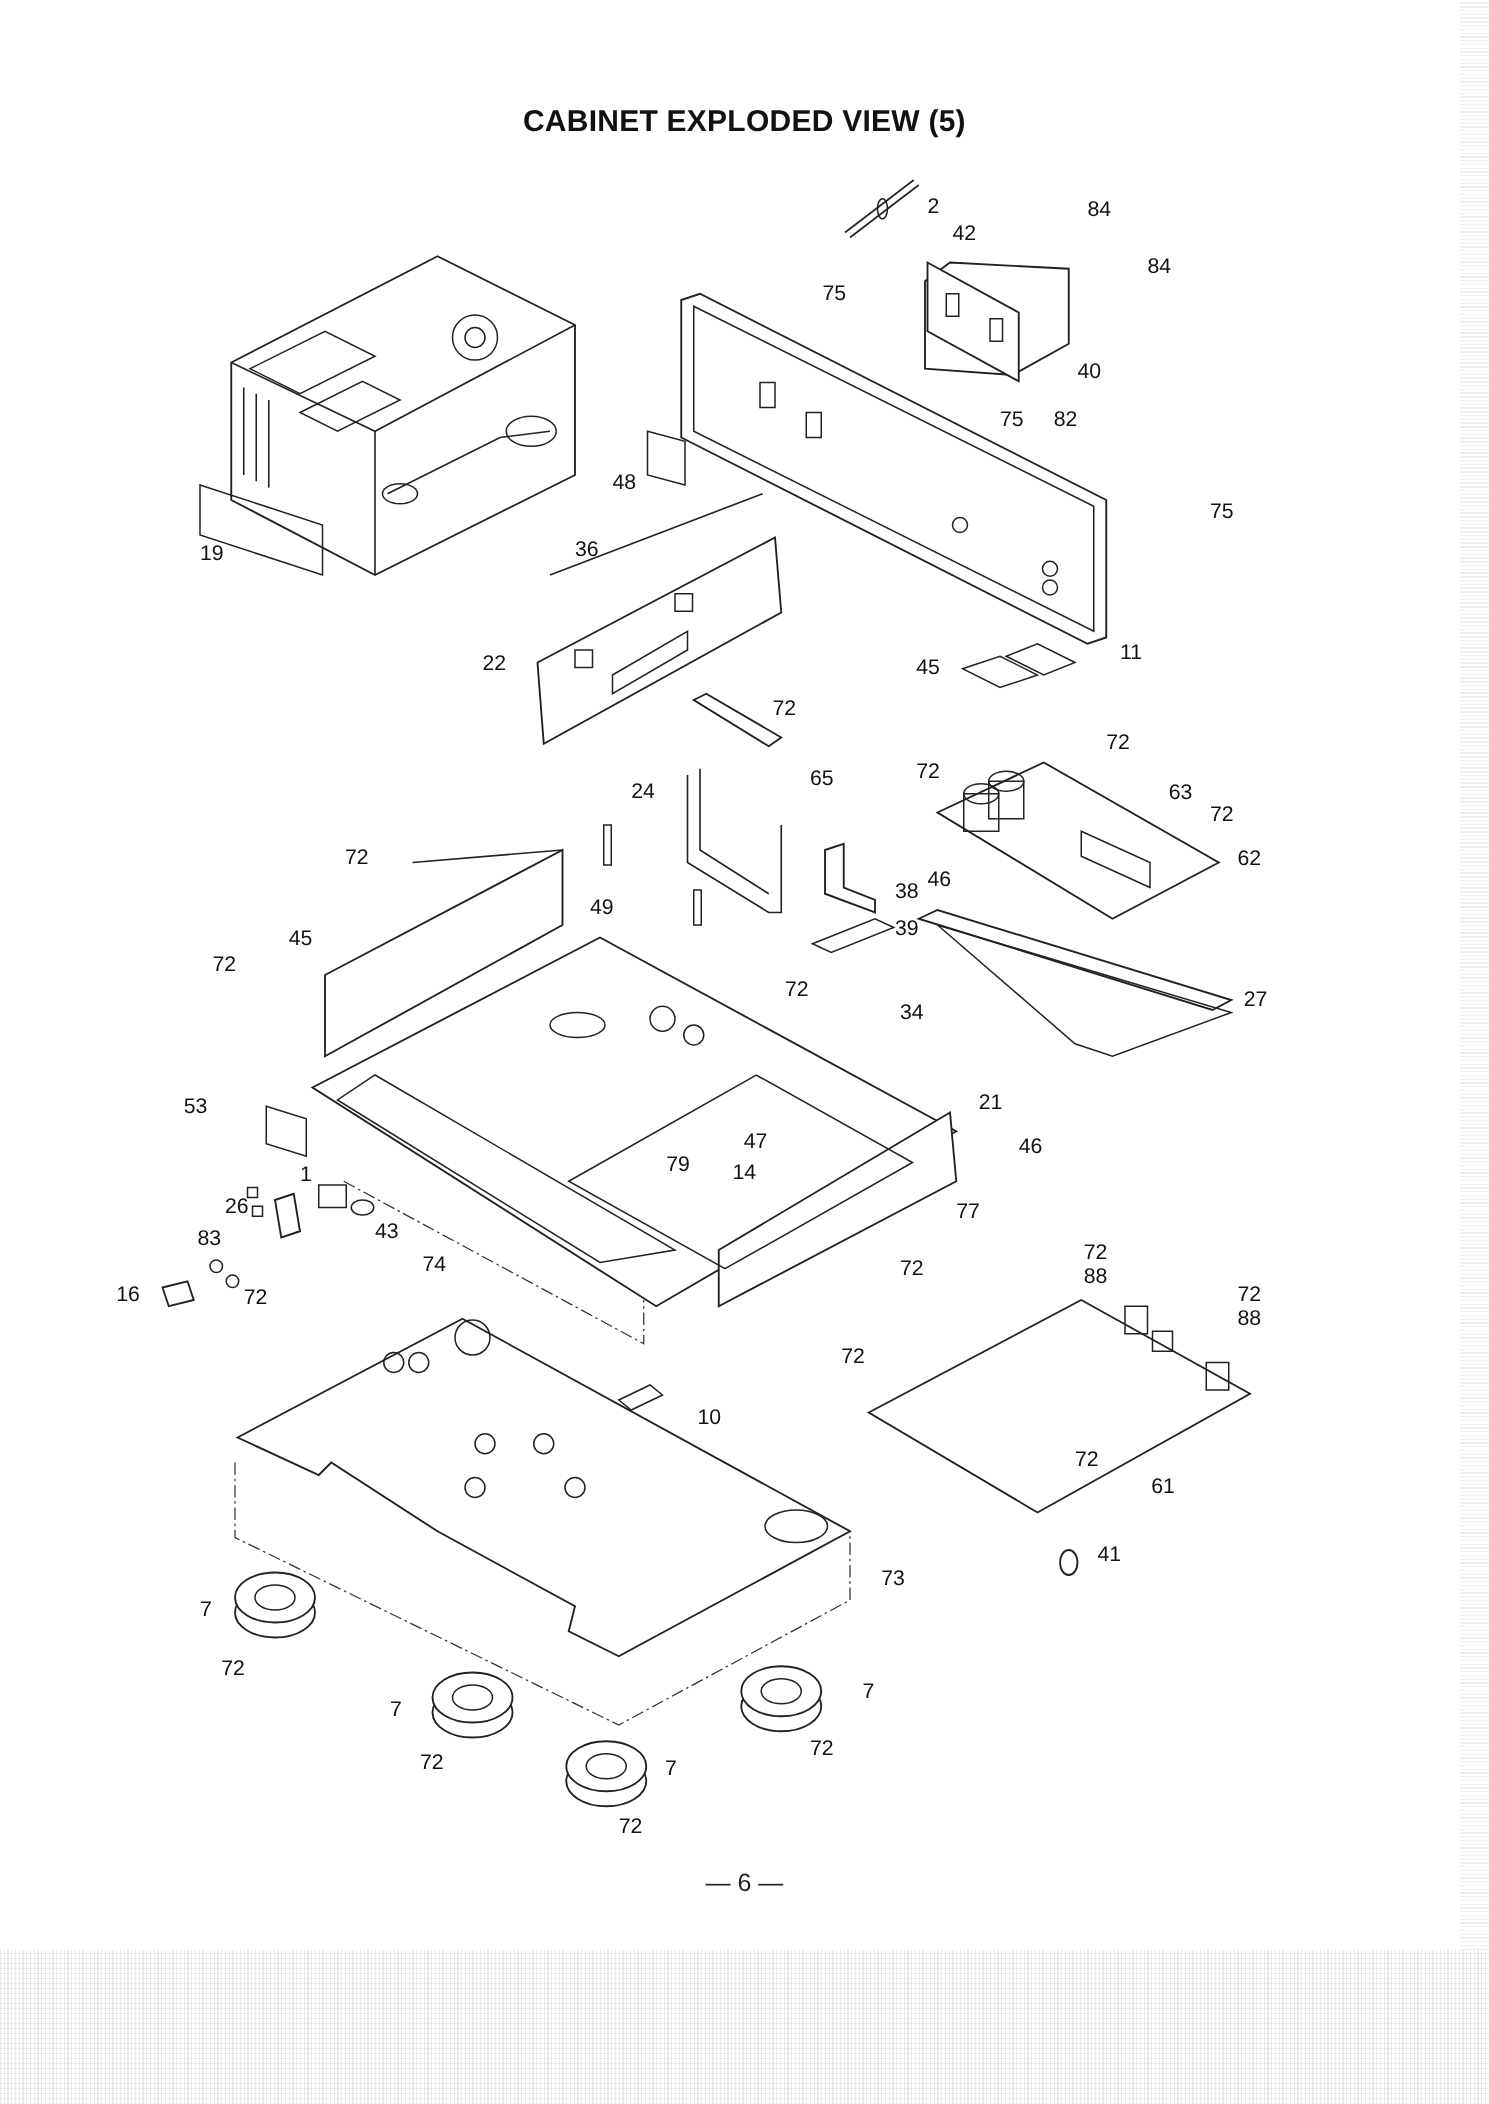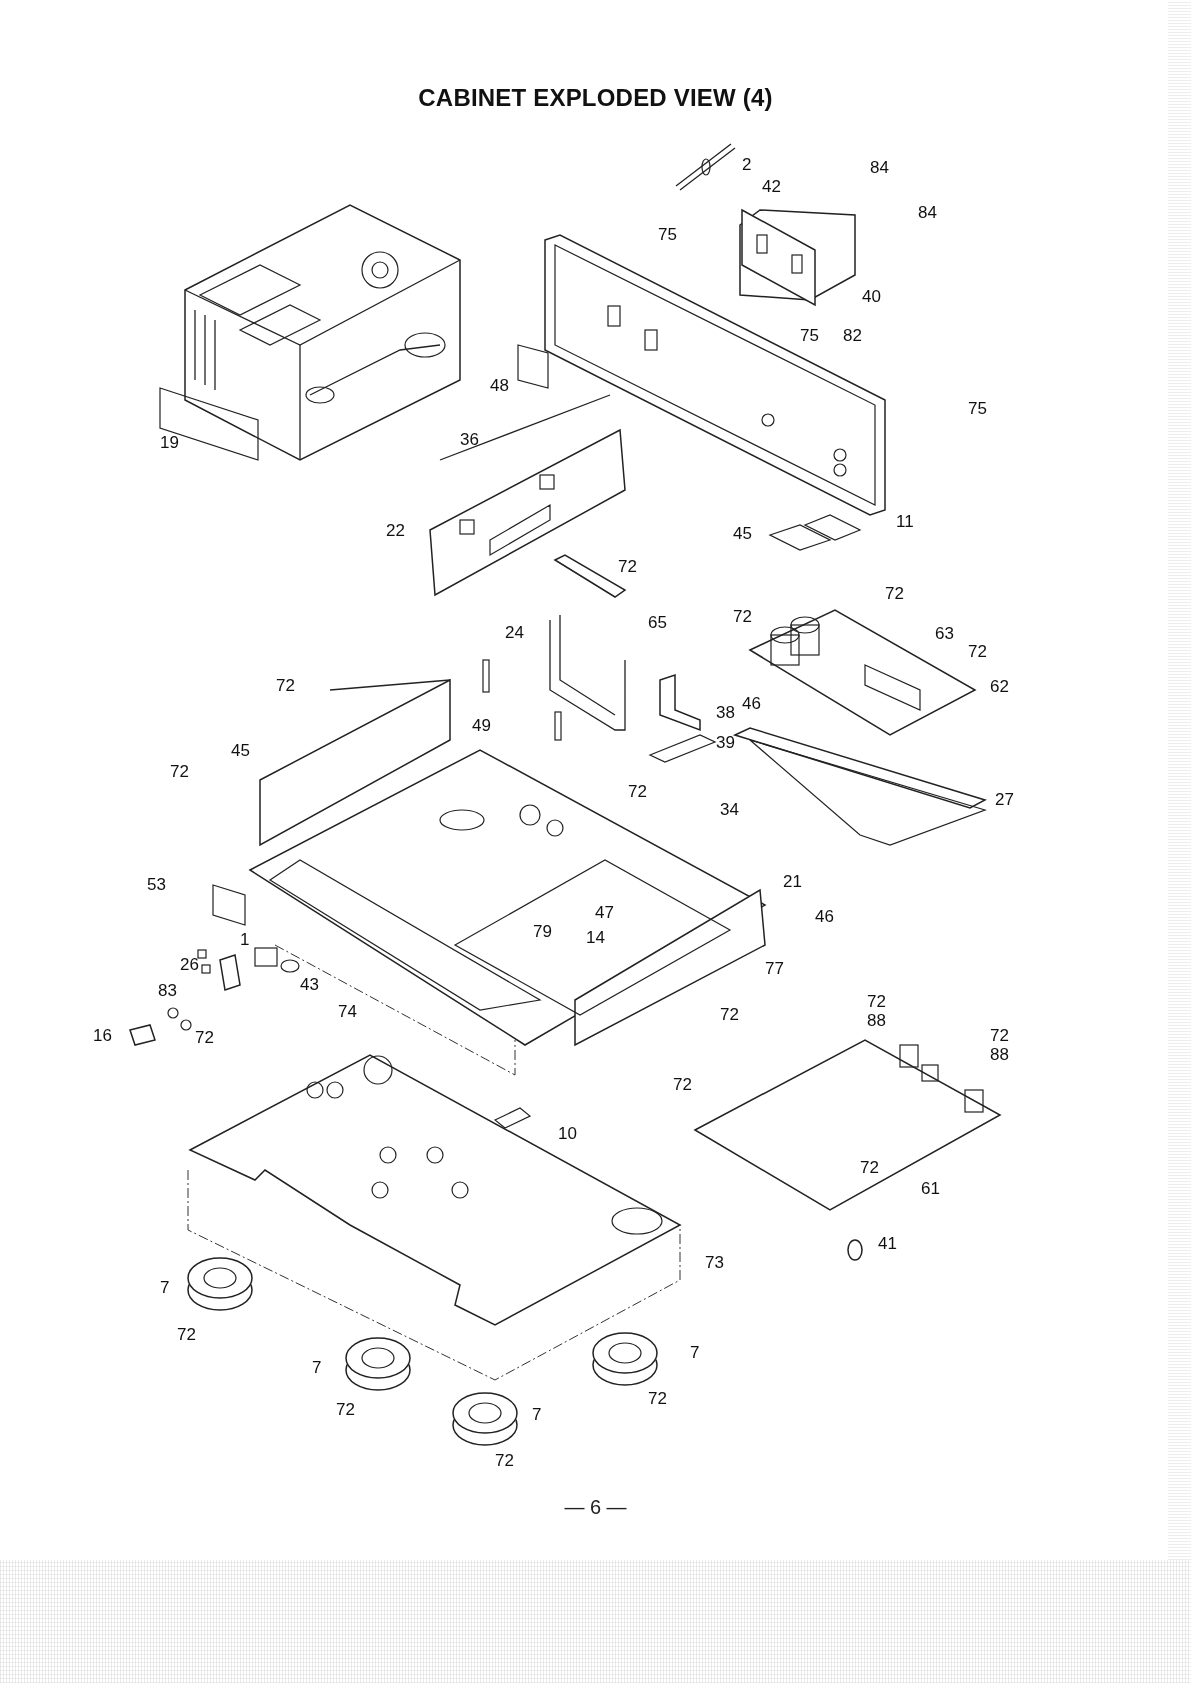--- a/index.html
+++ b/index.html
@@ -13,21 +13,21 @@
   .pt2{stroke:#222;stroke-width:1.2;fill:none;}
   .dash{stroke:#333;stroke-width:1;fill:none;stroke-dasharray:10 3 2 3;}
   .noise{position:absolute;left:0;top:1560px;width:1191px;height:123px;
     background-image:repeating-linear-gradient(90deg,rgba(0,0,0,0.08) 0 1px,transparent 1px 3px),repeating-linear-gradient(0deg,rgba(0,0,0,0.06) 0 1px,transparent 1px 4px);}
   .rnoise{position:absolute;left:1168px;top:0;width:23px;height:1560px;
     background-image:repeating-linear-gradient(0deg,rgba(0,0,0,0.07) 0 1px,transparent 1px 3px);}
 </style>
 </head>
 <body>
 
-<div class="title">CABINET EXPLODED VIEW (4)</div>
+<div class="title">CABINET EXPLODED VIEW (5)</div>
 
 <svg id="dg" width="1191" height="1683" viewBox="0 0 1191 1683">
 
   <g>
     <polygon class="pt" points="185,290 350,205 460,260 460,380 300,460 185,400"></polygon>
     <polyline class="ln" points="185,290 300,345 460,260"></polyline>
     <line class="ln" x1="300" y1="345" x2="300" y2="460"></line>
     <polygon class="pt2" points="200,295 260,265 300,285 240,315"></polygon>
     <polygon class="pt2" points="240,330 290,305 320,320 270,345"></polygon>
     <circle class="pt2" cx="380" cy="270" r="18"></circle>

